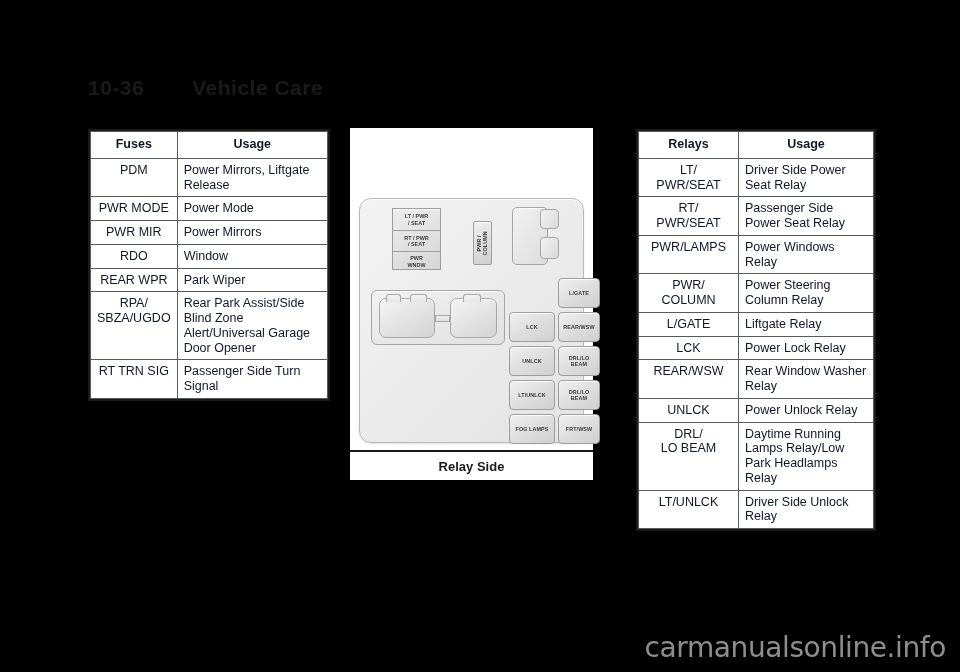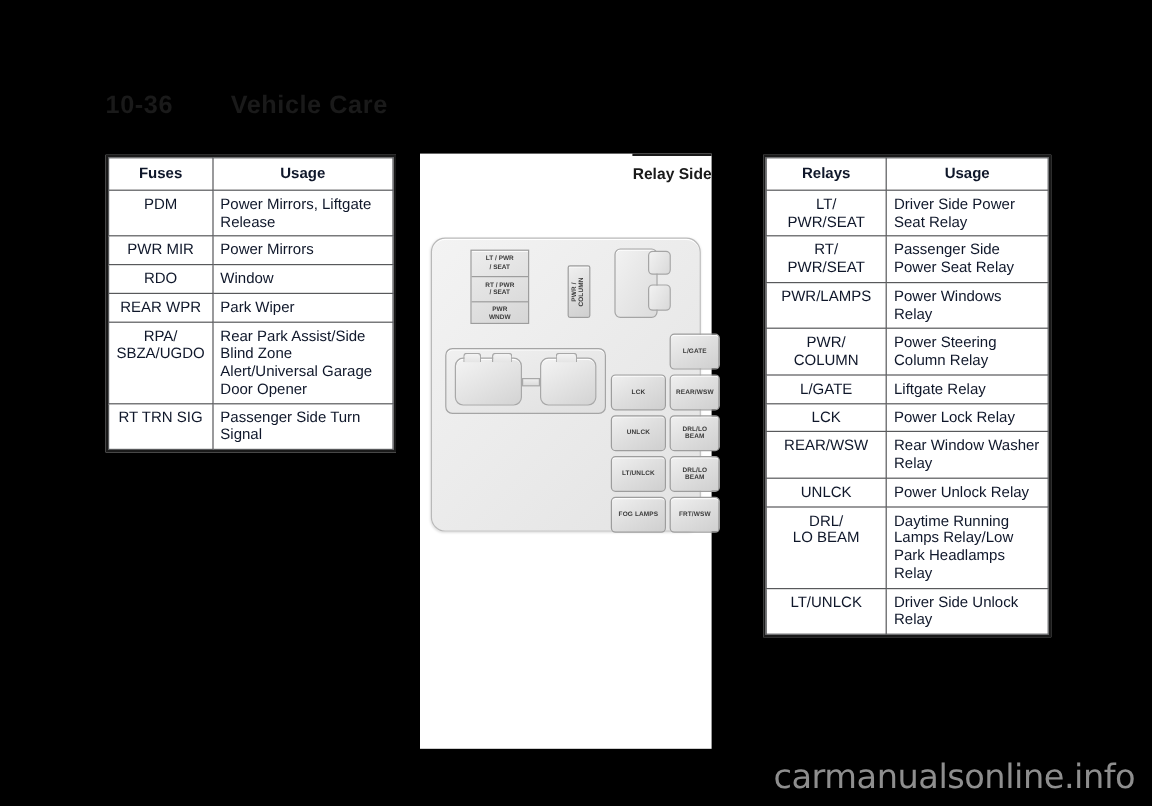--- a/index.html
+++ b/index.html
@@ -55,24 +55,24 @@
   #left-table  { left:88px;  top:129px; width:242px; }
   #right-table { left:612px; top:129px; width:240px;margin-left:24px; }
 
   #left-table  col.c1 { width:78px; }
   #right-table col.c1 { width:100px; }
 
   
   #diagram-panel {
     position:absolute;
     left:350px; top:128px;
-    width:243px; height:496px;
+    width:243px; height:352px;
     background:#fff;
     display:flex;
-    flex-direction:row;
+    flex-direction:column;
   }
   #diagram-stage {
     position:relative;
     flex:1 1 auto;
   }
   #diagram-caption {
     flex:0 0 auto;
     text-align:center;
     font-weight:bold;
     font-size:13px;
@@ -237,20 +237,24 @@
         <th>Fuses</th>
         <th>Usage</th>
       </tr>
     </thead>
     <tbody id="fuse-rows">
         <tr>
           <td class="k">PDM</td>
           <td class="v">Power Mirrors, Liftgate Release</td>
         </tr>
         <tr>
+          <td class="k">PWR MODE</td>
+          <td class="v">Power Mode</td>
+        </tr>
+        <tr>
           <td class="k">PWR MIR</td>
           <td class="v">Power Mirrors</td>
         </tr>
         <tr>
           <td class="k">RDO</td>
           <td class="v">Window</td>
         </tr>
         <tr>
           <td class="k">REAR WPR</td>
           <td class="v">Park Wiper</td>

